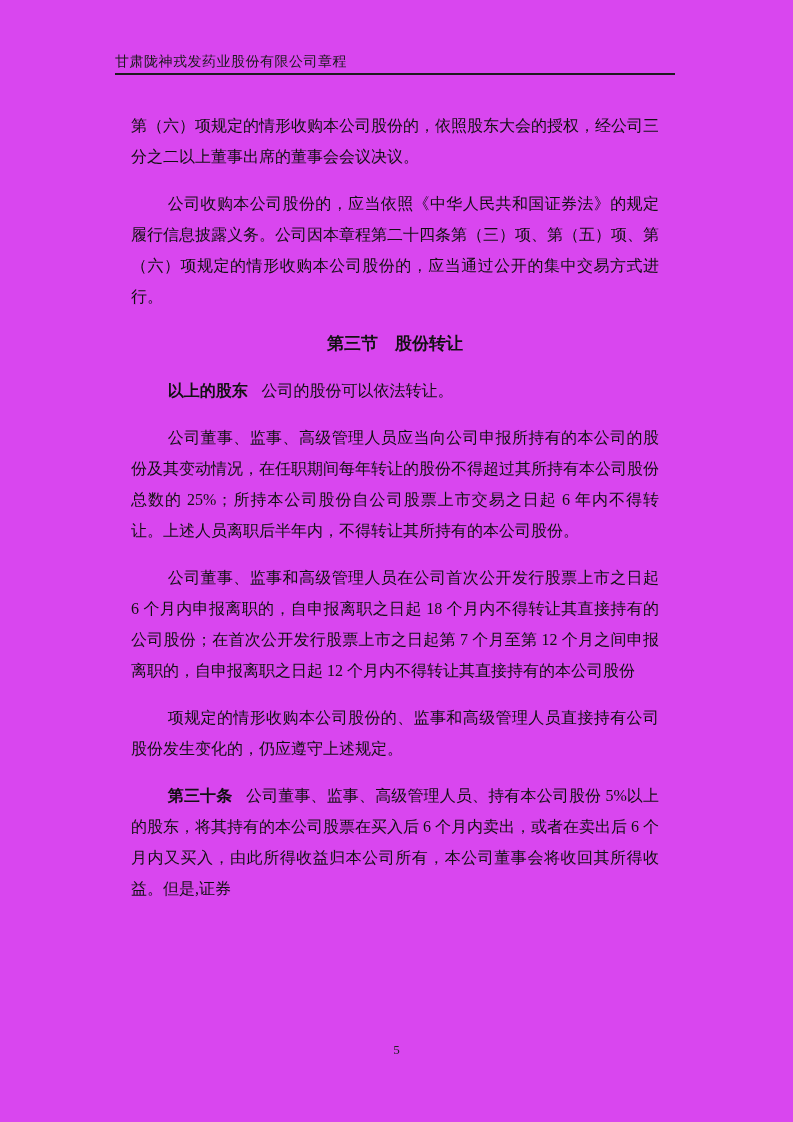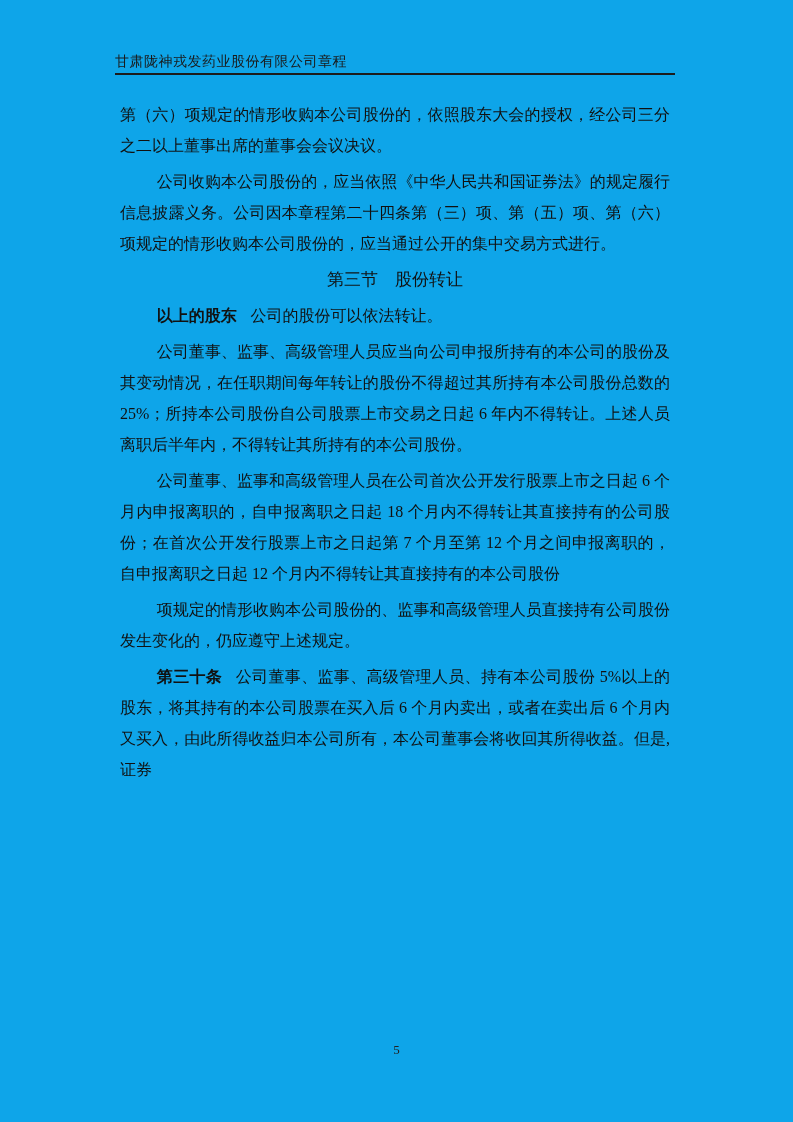--- a/index.html
+++ b/index.html
@@ -4,21 +4,21 @@
 <style>
   html, body {
     margin: 0;
     padding: 0;
     background: #ffffff;
   }
   .page {
     position: relative;
     width: 793px;
     height: 1122px;
-    background: #0ea5e9;
+    background: #d946ef;
     font-family: "Liberation Serif", "DejaVu Serif", serif;
     color: #111111;
     overflow: hidden;
   }
   .header {
     position: absolute;
     left: 115px;
     width: 560px;
     top: 54px;
     font-size: 14px;
@@ -31,34 +31,34 @@
   .body-text {
     position: absolute;
     left: 115px;
     width: 560px;
     top: 94px;
     font-size: 16px;
     line-height: 31px;
     text-align: justify;
   }
   .body-text p {
-    margin: 5px;
+    margin: 16px;
     text-indent: 2.3em;
   }
   .body-text p.no-indent {
     text-indent: 0;
   }
   .article-num {
     font-weight: bold;
     margin-right: 0.85em;
   }
   .section-heading {
     margin: 22px 0 8px 0;
     text-align: center;
-    font-weight: normal;
+    font-weight: bold;
     font-size: 17px;
     text-indent: 0 !important;
   }
   .footer {
     position: absolute;
     left: 0;
     width: 793px;
     top: 1042px;
     text-align: center;
     font-size: 13px;

